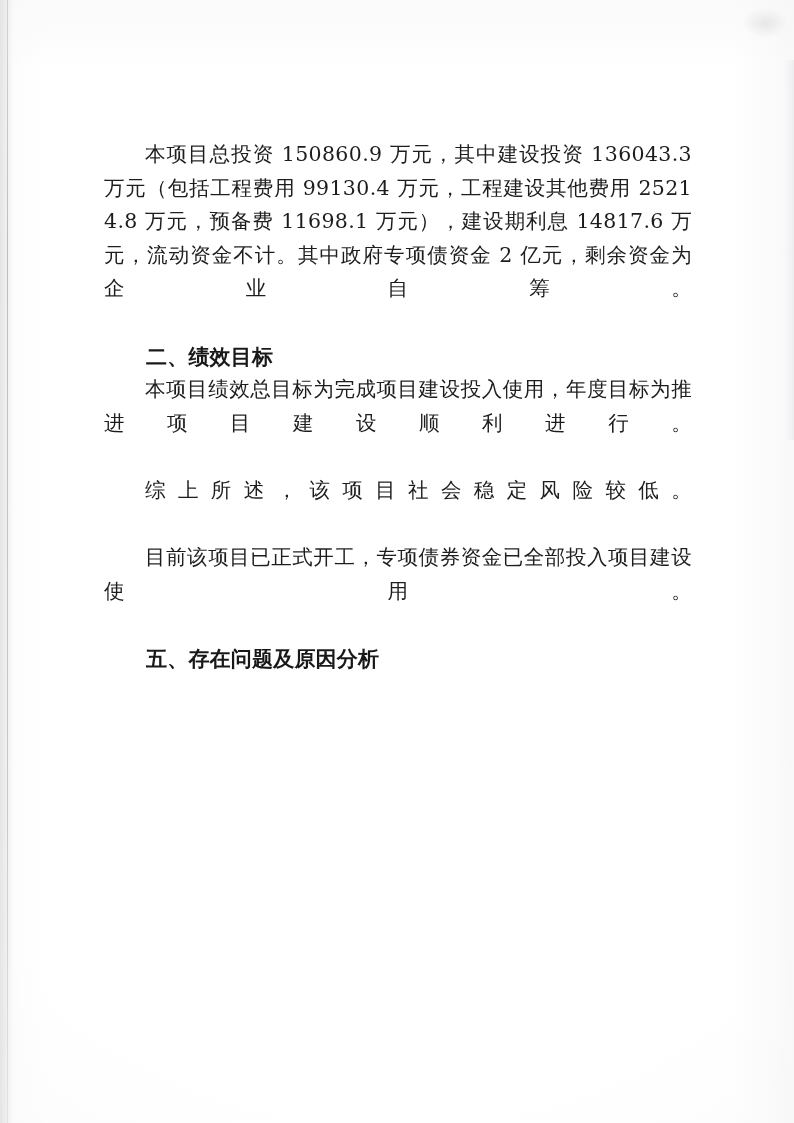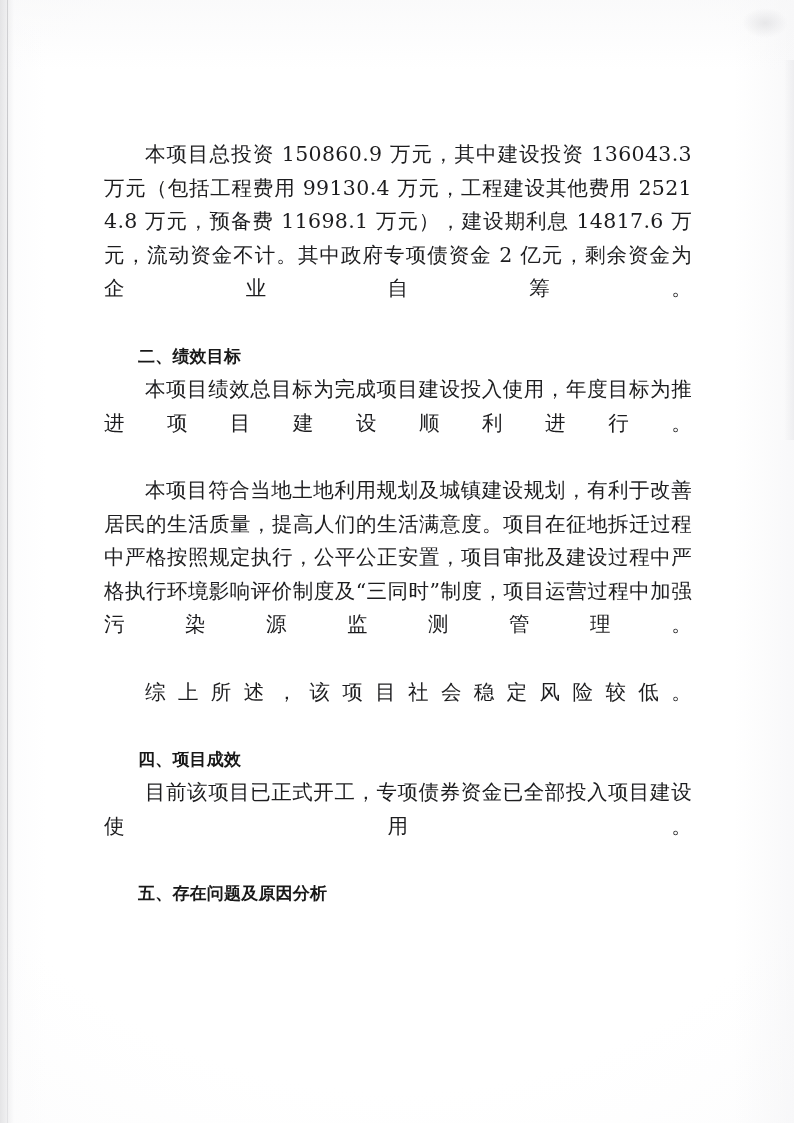--- a/index.html
+++ b/index.html
@@ -90,21 +90,21 @@
   
   .para::after {
     content: "";
     display: inline-block;
     width: 100%;
   }
 
   .heading {
     margin: 0;
     font-family: "Liberation Sans", "DejaVu Sans", sans-serif;
-    font-size: 17px;
+    font-size: 21px;
     line-height: 33.6px;
     font-weight: 700;
     color: #181818;
     text-indent: 2em;
     letter-spacing: 0.2px;
     white-space: nowrap;
   }
 
   .block { margin: 0; }
 </style>
@@ -114,19 +114,17 @@
 <div id="page-sheet">
   <div id="scan-tint"></div>
   <div id="left-edge-line"></div>
   <div id="scan-smudge-top-right"></div>
   <div id="scan-smudge-right"></div>
 
   <div id="content">
       <p class="block para">本项目总投资 150860.9 万元，其中建设投资 136043.3 万元（包括工程费用 99130.4 万元，工程建设其他费用 25214.8 万元，预备费 11698.1 万元），建设期利息 14817.6 万元，流动资金不计。其中政府专项债资金 2 亿元，剩余资金为企业自筹。</p>
       <p class="block heading">二、绩效目标</p>
       <p class="block para">本项目绩效总目标为完成项目建设投入使用，年度目标为推进项目建设顺利进行。</p>
-      <p class="block para">本项目符合当地土地利用规划及城镇建设规划，有利于改善居民的生活质量，提高人们的生活满意度。项目在征地拆迁过程中严格按照规定执行，公平公正安置，项目审批及建设过程中严格执行环境影响评价制度及“三同时”制度，项目运营过程中加强污染源监测管理。</p>
       <p class="block para">综上所述，该项目社会稳定风险较低。</p>
-      <p class="block heading">四、项目成效</p>
       <p class="block para">目前该项目已正式开工，专项债券资金已全部投入项目建设使用。</p>
       <p class="block heading">五、存在问题及原因分析</p>
     </div>
 </div>
 
 </body></html>

